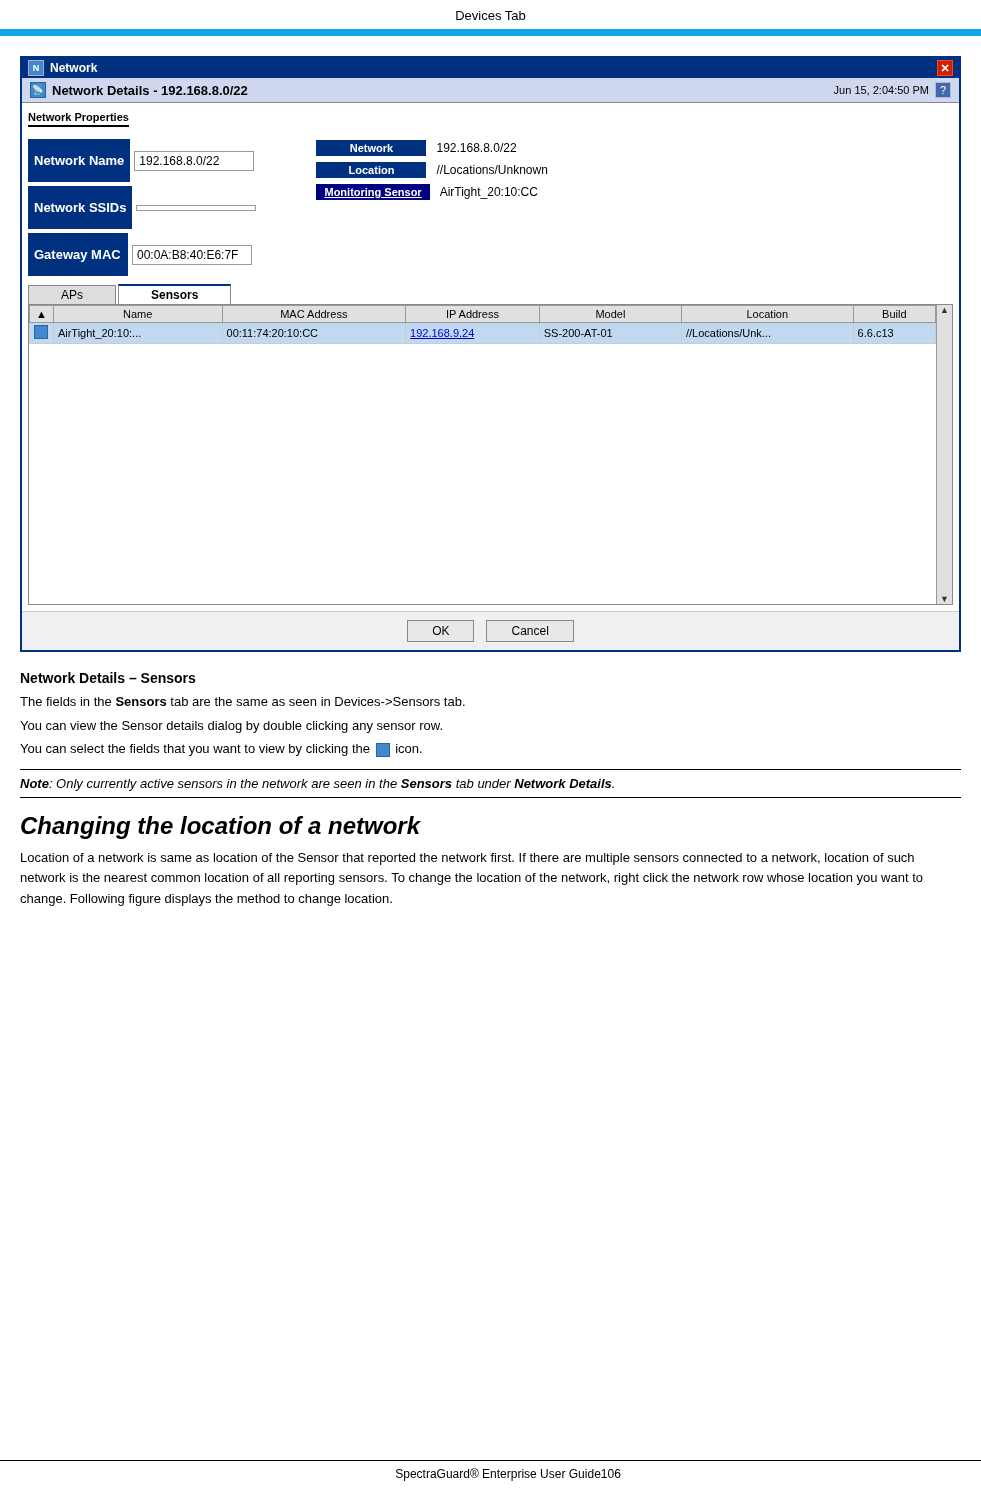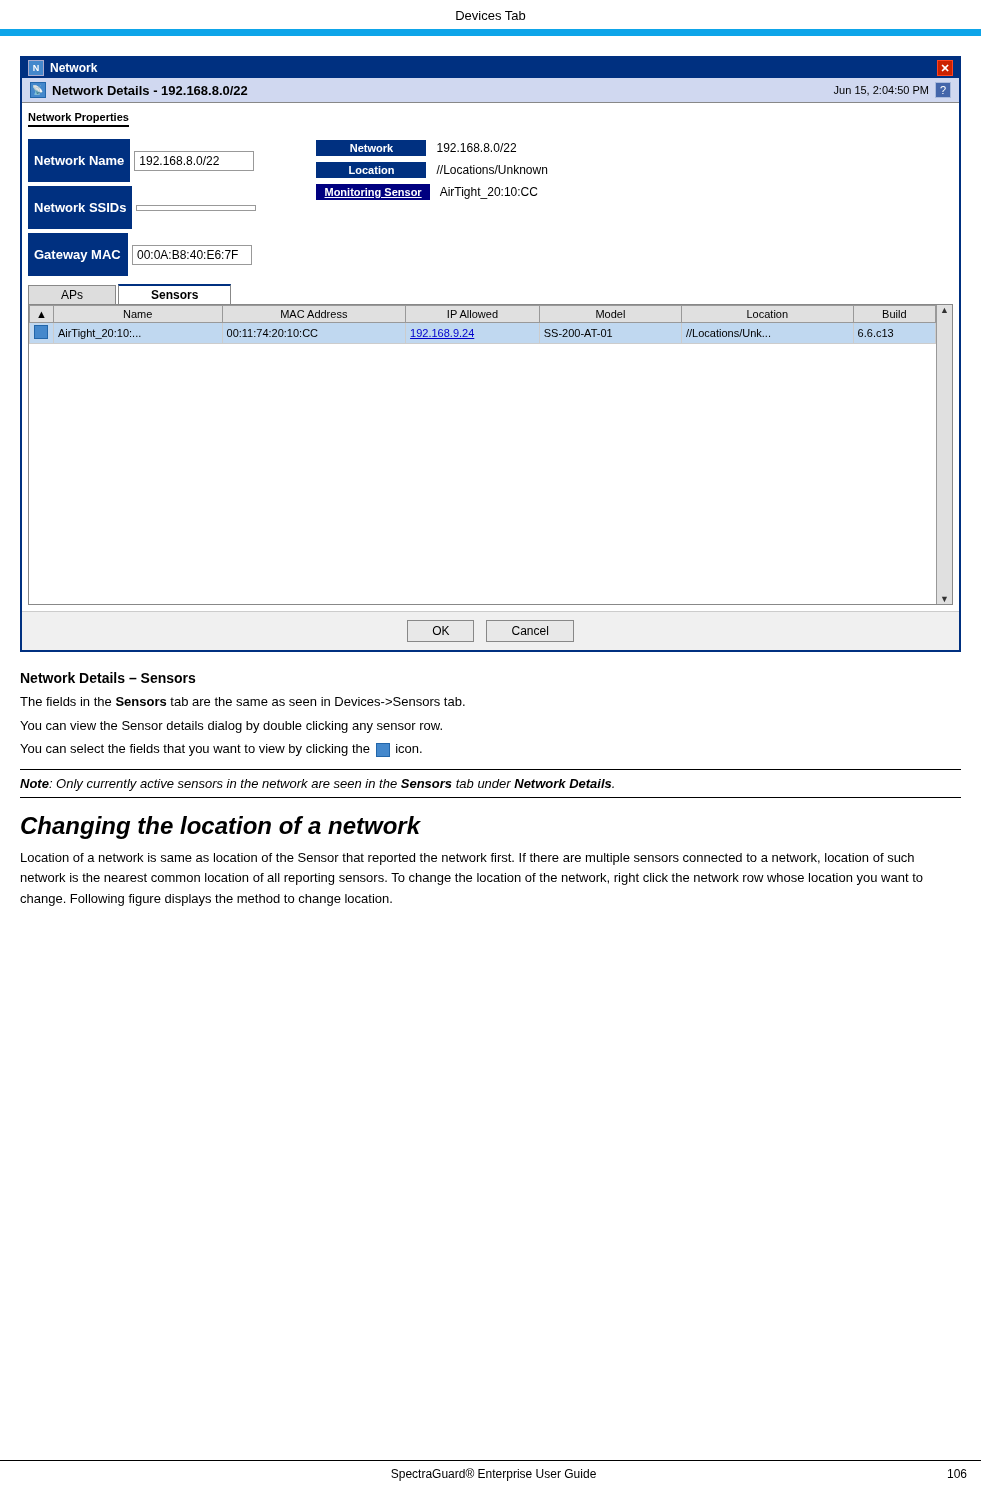--- a/index.html
+++ b/index.html
@@ -290,21 +290,21 @@
       bottom: 12px;
       left: 0;
       right: 0;
       text-align: center;
       font-size: 12px;
       border-top: 1px solid #000;
       padding-top: 6px;
       display: flex;
       justify-content: space-between;
       padding-left: 20px;
-      padding-right: 14px;
+      padding-right: 5px;
     }
 
     .footer-spacer { flex: 1; }
   </style>
 </head>
 <body>
 
 <div class="page-header">
   <span>Devices Tab</span>
 </div>
@@ -378,21 +378,21 @@
       </div>
 
       <div class="table-container">
         <div style="position:relative;">
           <table class="data-table">
             <thead>
               <tr>
                 <th style="width:22px;">▲</th>
                 <th>Name</th>
                 <th>MAC Address</th>
-                <th>IP Allowed</th>
+                <th>IP Address</th>
                 <th>Model</th>
                 <th>Location</th>
                 <th>Build</th>
                 <th style="width:16px;"></th>
               </tr>
             </thead>
             <tbody>
               <tr class="selected">
                 <td>
                   <div style="width:14px;height:14px;background:#4488cc;border:1px solid #2266aa;display:inline-block;"></div>
@@ -450,16 +450,16 @@
   <div style="margin-top:14px; margin-bottom:8px;">
     <div class="change-location-heading">Changing the location of a network</div>
     <div class="change-location-body">Location of a network is same as location of the Sensor that reported the network first. If there are multiple sensors connected to a network, location of such network is the nearest common location of all reporting sensors. To change the location of the network, right click the network row whose location you want to change. Following figure displays the method to change location.</div>
   </div>
 
 </div>
 
 <div class="page-footer">
   <span class="footer-spacer"></span>
   <span>SpectraGuard® Enterprise User Guide</span>
-  <span class="footer-spacer" style="text-align:right;">
+  <span class="footer-spacer" style="text-align:left;">
     <span>106</span>
   </span>
 </div>
 
 </body></html>

